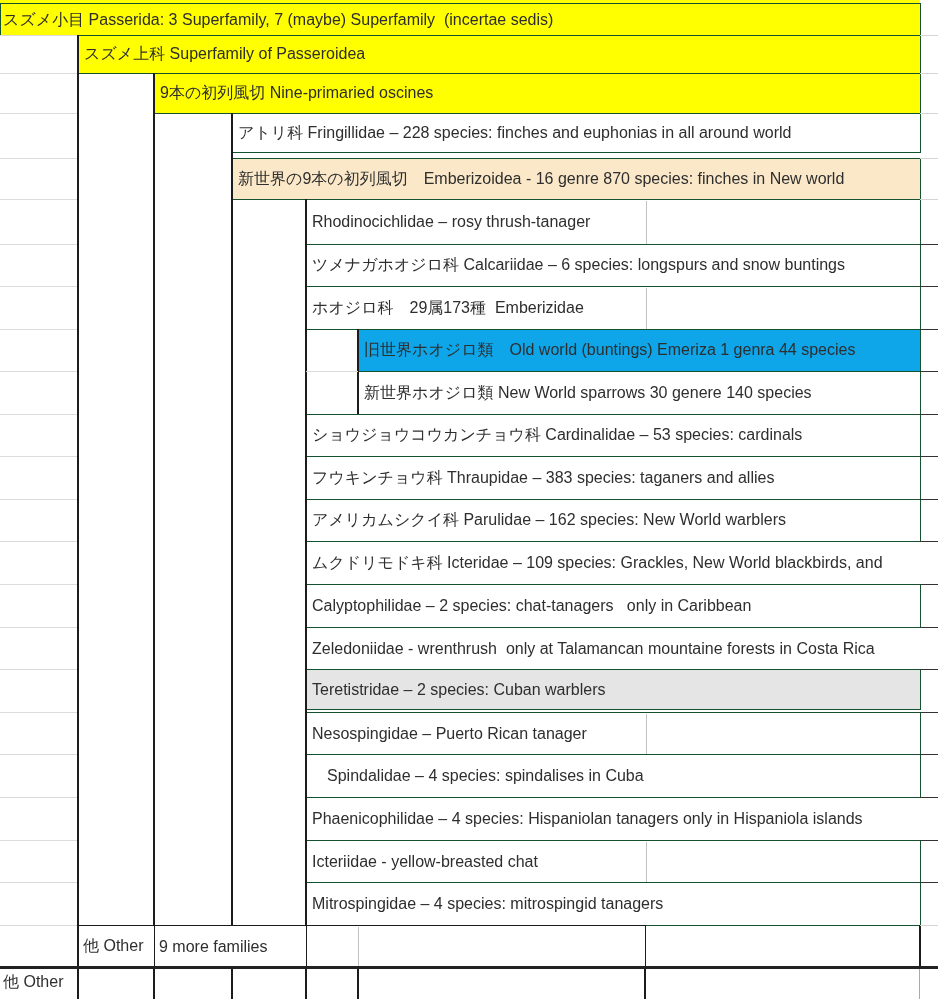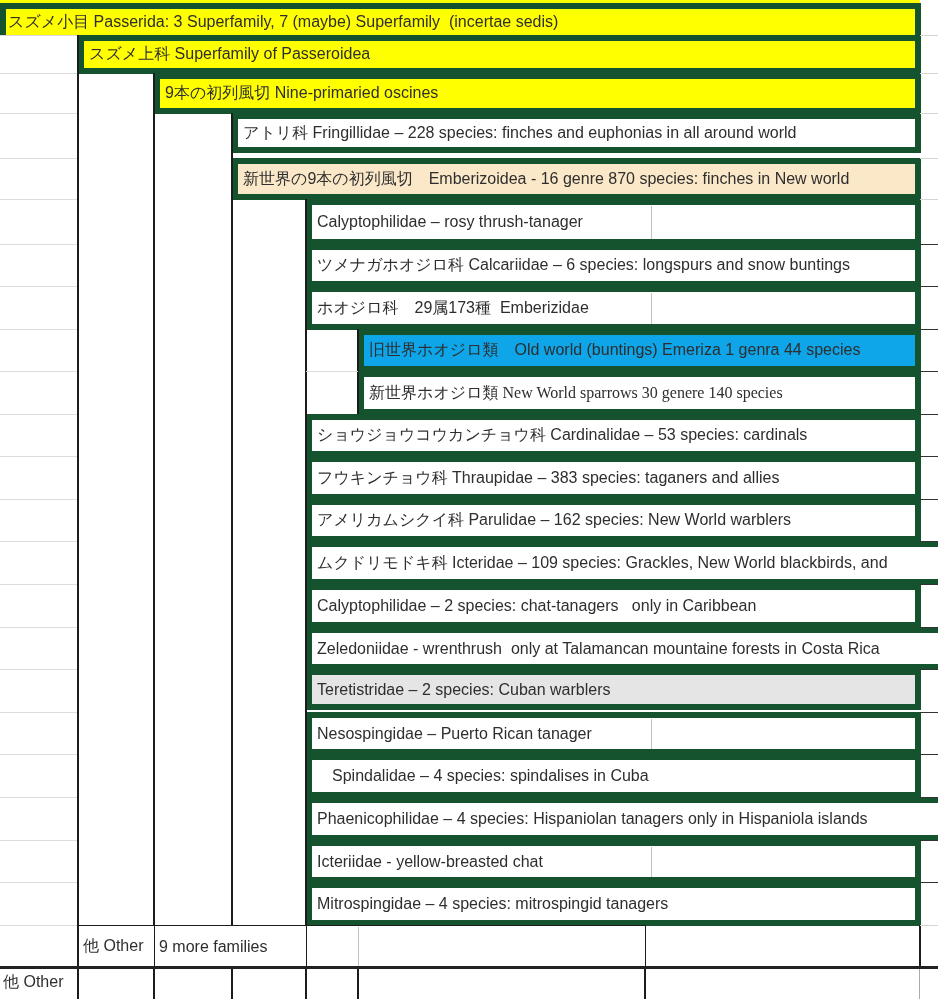--- a/index.html
+++ b/index.html
@@ -1,21 +1,21 @@
 <!DOCTYPE html>
 <html><head>
 <meta charset="utf-8">
 <style>
   html,body{margin:0;padding:0;background:#ffffff;}
   .sheet{
     position:relative;width:938px;height:999px;background:#ffffff;overflow:hidden;
     font-family:"Liberation Sans","DejaVu Sans",sans-serif;font-size:16px;color:#2e2e2e;
   }
   .cellrow{
-    position:absolute;box-sizing:border-box;border:6px solid #14532d;background:#fff;
+    position:absolute;box-sizing:border-box;border:1px solid #14532d;background:#fff;
     display:flex;align-items:center;padding-left:5px;white-space:pre;overflow:hidden;
   }
   .cellrow.noright{border-right:none;}
   .vline{position:absolute;width:2px;}
   .hline{position:absolute;height:1px;}
   .divider{position:absolute;width:1px;background:#c2c2c2;}
   .topstrip{position:absolute;left:0;top:0;width:920px;height:3px;background:#ffff00;}
   .r23box{position:absolute;box-sizing:border-box;left:78px;top:925px;width:568px;height:43px;border:1px solid #1c1c1c;background:#fff;}
   .r23cell{position:absolute;box-sizing:border-box;top:0;height:41px;display:flex;align-items:center;white-space:pre;border-right:1px solid #1c1c1c;padding-left:4px;}
   .r24top{position:absolute;left:0;top:966px;width:938px;height:3px;background:#222;}
@@ -26,25 +26,25 @@
 <body>
 
 <div class="sheet">
   <div class="topstrip"></div>
   <div id="rows-layer">
       <div class="cellrow" style="left: 0px; top: 3px; height: 33px; width: 921px; background: rgb(255, 255, 0); padding-left: 2px; border-bottom: none;"><span class="txt">スズメ小目 Passerida: 3 Superfamily, 7 (maybe) Superfamily  (incertae sedis)</span></div>
       <div class="cellrow" style="left: 78px; top: 35px; height: 39px; width: 843px; background: rgb(255, 255, 0);"><span class="txt">スズメ上科 Superfamily of Passeroidea</span></div>
       <div class="cellrow" style="left: 154px; top: 73px; height: 41px; width: 767px; background: rgb(255, 255, 0);"><span class="txt">9本の初列風切 Nine-primaried oscines</span></div>
       <div class="cellrow" style="left: 232px; top: 113px; height: 40px; width: 689px; background: rgb(255, 255, 255);"><span class="txt">アトリ科 Fringillidae – 228 species: finches and euphonias in all around world</span></div>
       <div class="cellrow" style="left: 232px; top: 158px; height: 42px; width: 689px; background: rgb(250, 232, 201);"><span class="txt">新世界の9本の初列風切　Emberizoidea - 16 genre 870 species: finches in New world</span></div>
-      <div class="cellrow" style="left: 306px; top: 199px; height: 46px; width: 615px; background: rgb(255, 255, 255);"><span class="txt">Calyptophilidae – rosy thrush-tanager</span><div class="divider" style="left: 339px; top: 1px; height: 43px;"></div></div>
+      <div class="cellrow" style="left: 306px; top: 199px; height: 46px; width: 615px; background: rgb(255, 255, 255);"><span class="txt">Rhodinocichlidae – rosy thrush-tanager</span><div class="divider" style="left: 339px; top: 1px; height: 43px;"></div></div>
       <div class="cellrow" style="left: 306px; top: 244px; height: 43px; width: 615px; background: rgb(255, 255, 255);"><span class="txt">ツメナガホオジロ科 Calcariidae – 6 species: longspurs and snow buntings</span></div>
       <div class="cellrow" style="left: 306px; top: 286px; height: 44px; width: 615px; background: rgb(255, 255, 255);"><span class="txt">ホオジロ科　29属173種  Emberizidae</span><div class="divider" style="left: 339px; top: 1px; height: 41px;"></div></div>
       <div class="cellrow" style="left: 358px; top: 329px; height: 43px; width: 563px; background: #0ea5e9;"><span class="txt">旧世界ホオジロ類　Old world (buntings) Emeriza 1 genra 44 species</span></div>
-      <div class="cellrow" style="left: 358px; top: 371px; height: 44px; width: 563px; background: rgb(255, 255, 255); font-family: Liberation Serif, serif;"><span class="txt">新世界ホオジロ類 New World sparrows 30 genere 140 species</span></div>
+      <div class="cellrow" style="left: 358px; top: 371px; height: 44px; width: 563px; background: rgb(255, 255, 255);"><span class="txt">新世界ホオジロ類 New World sparrows 30 genere 140 species</span></div>
       <div class="cellrow" style="left: 306px; top: 414px; height: 43px; width: 615px; background: rgb(255, 255, 255); text-align: center;"><span class="txt">ショウジョウコウカンチョウ科 Cardinalidae – 53 species: cardinals</span></div>
       <div class="cellrow" style="left: 306px; top: 456px; height: 44px; width: 615px; background: rgb(255, 255, 255);"><span class="txt">フウキンチョウ科 Thraupidae – 383 species: taganers and allies</span></div>
       <div class="cellrow" style="left: 306px; top: 499px; height: 43px; width: 615px; background: rgb(255, 255, 255);"><span class="txt">アメリカムシクイ科 Parulidae – 162 species: New World warblers</span></div>
       <div class="cellrow noright" style="left: 306px; top: 541px; height: 44px; width: 633px; background: rgb(255, 255, 255);"><span class="txt">ムクドリモドキ科 Icteridae – 109 species: Grackles, New World blackbirds, and</span></div>
       <div class="cellrow" style="left: 306px; top: 584px; height: 44px; width: 615px; background: rgb(255, 255, 255);"><span class="txt">Calyptophilidae – 2 species: chat-tanagers   only in Caribbean</span></div>
       <div class="cellrow noright" style="left: 306px; top: 627px; height: 43px; width: 633px; background: rgb(255, 255, 255);"><span class="txt">Zeledoniidae - wrenthrush  only at Talamancan mountaine forests in Costa Rica</span></div>
       <div class="cellrow" style="left: 306px; top: 669px; height: 41px; width: 615px; background: #e5e5e5; text-align: right;"><span class="txt">Teretistridae – 2 species: Cuban warblers</span></div>
       <div class="cellrow" style="left: 306px; top: 712px; height: 43px; width: 615px; background: rgb(255, 255, 255);"><span class="txt">Nesospingidae – Puerto Rican tanager</span><div class="divider" style="left: 339px; top: 1px; height: 40px;"></div></div>
       <div class="cellrow" style="left: 306px; top: 754px; height: 44px; width: 615px; background: rgb(255, 255, 255); padding-left: 20px;"><span class="txt">Spindalidae – 4 species: spindalises in Cuba</span></div>
       <div class="cellrow noright" style="left: 306px; top: 797px; height: 44px; width: 633px; background: rgb(255, 255, 255);"><span class="txt">Phaenicophilidae – 4 species: Hispaniolan tanagers only in Hispaniola islands</span></div>

